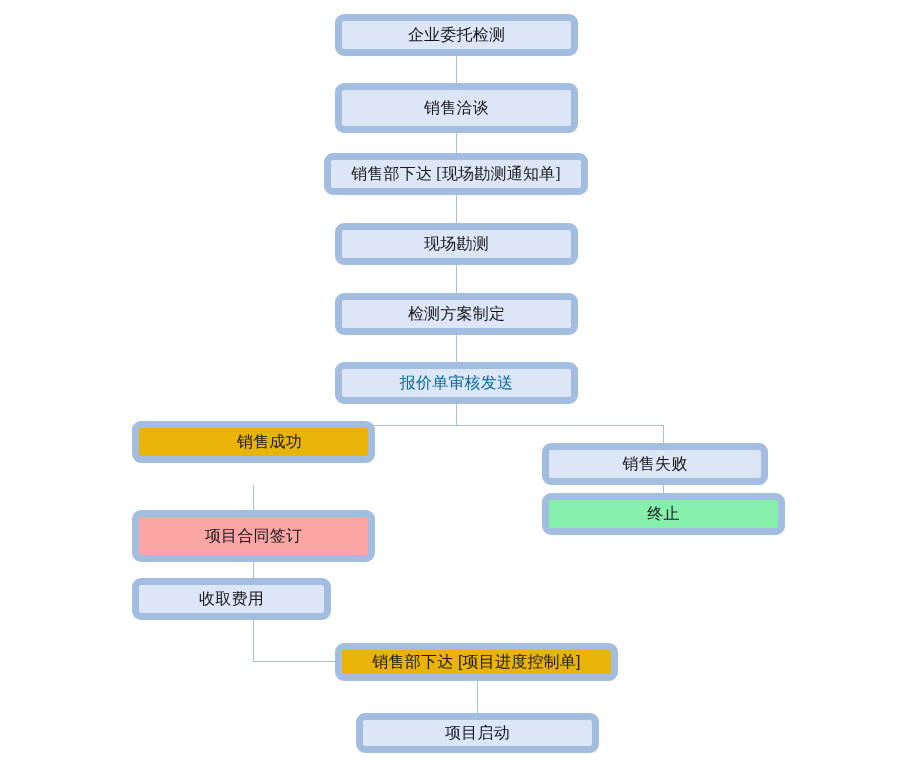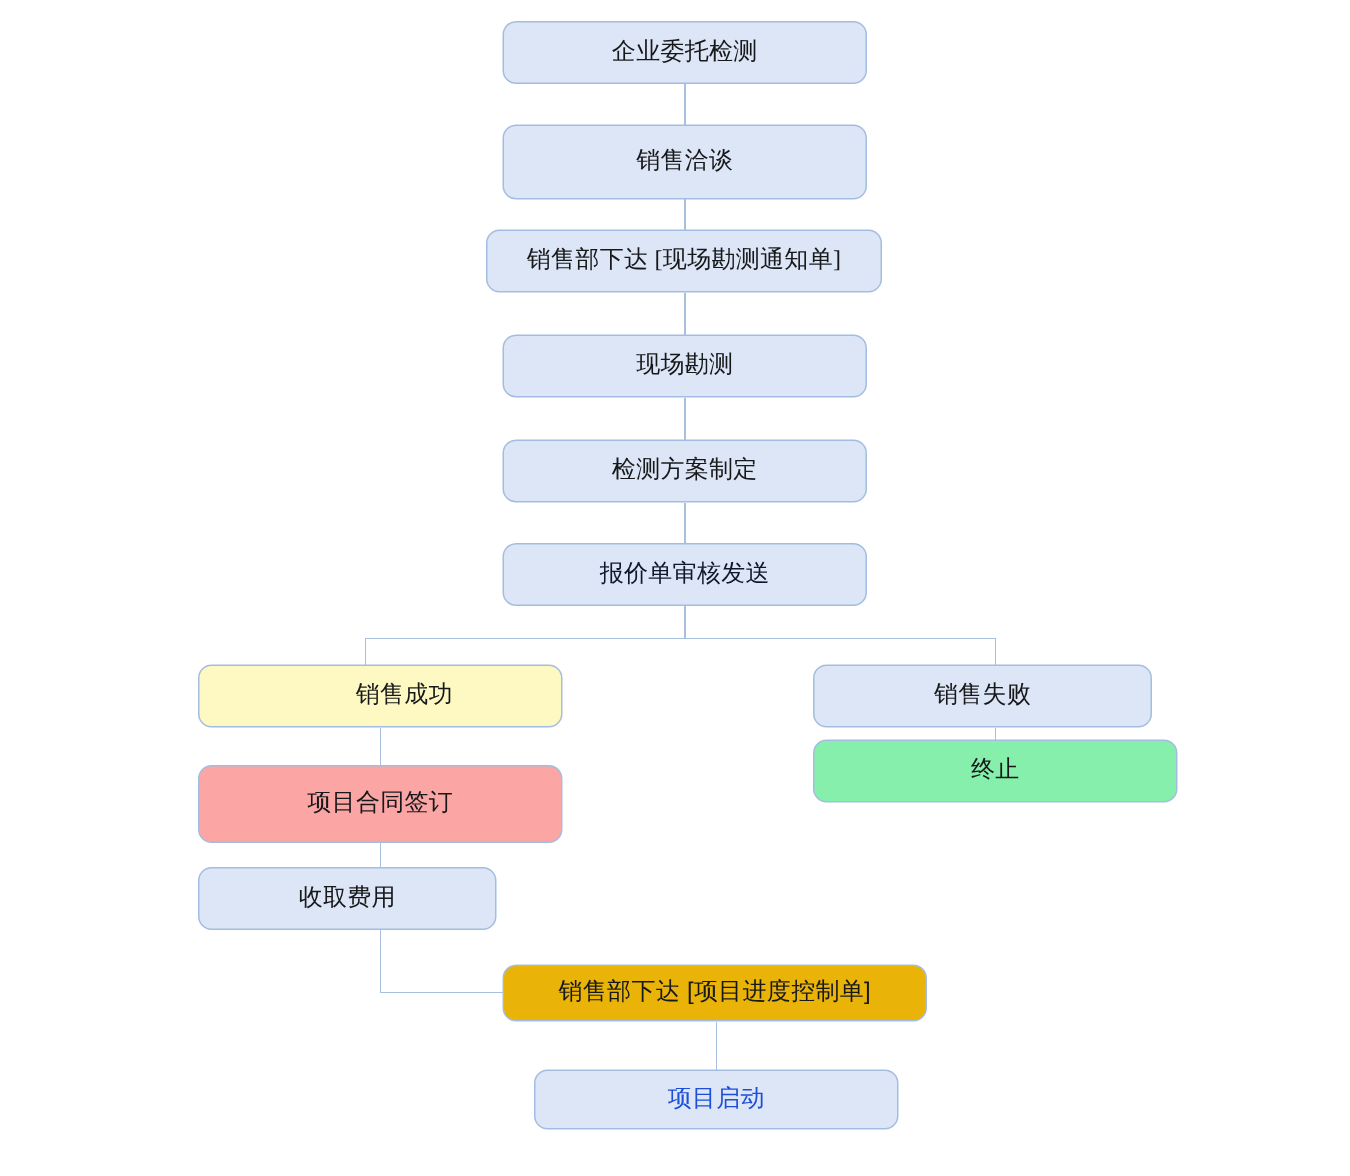--- a/index.html
+++ b/index.html
@@ -23,21 +23,21 @@
     left: 0;
     top: 0;
     width: 900px;
     height: 784px;
     pointer-events: none;
   }
   .node {
     position: absolute;
     box-sizing: border-box;
     background: #dce6f6;
-    border: 1px solid #a16207;
+    border: 7px solid #a16207;
     border-radius: 9px;
     display: flex;
     align-items: center;
     justify-content: center;
     color: #17181a;
     font-size: 16px;
     line-height: 1.2;
     letter-spacing: 0.2px;
     white-space: nowrap;
     text-align: center;
@@ -73,38 +73,38 @@
       </div>
       <div class="node" style="left: 324px; top: 153px; width: 264px; height: 42px; background: rgb(220, 230, 246); border-color: rgb(163, 189, 224); color: rgb(23, 24, 26); font-family: Liberation Serif, serif;">
         <span class="node-label">销售部下达 [现场勘测通知单]</span>
       </div>
       <div class="node" style="left: 335px; top: 223px; width: 243px; height: 42px; background: rgb(220, 230, 246); border-color: rgb(163, 189, 224); color: rgb(23, 24, 26);">
         <span class="node-label">现场勘测</span>
       </div>
       <div class="node" style="left: 335px; top: 293px; width: 243px; height: 42px; background: rgb(220, 230, 246); border-color: rgb(163, 189, 224); color: rgb(23, 24, 26); align-items: center;">
         <span class="node-label">检测方案制定</span>
       </div>
-      <div class="node" style="left: 335px; top: 362px; width: 243px; height: 42px; background: rgb(220, 230, 246); border-color: rgb(163, 189, 224); color: #0f172a;">
+      <div class="node" style="left: 335px; top: 362px; width: 243px; height: 42px; background: rgb(220, 230, 246); border-color: rgb(163, 189, 224); color: #0369a1;">
         <span class="node-label">报价单审核发送</span>
       </div>
-      <div class="node" style="left: 132px; top: 443px; width: 243px; height: 42px; background: #fef9c3; border-color: rgb(163, 189, 224); color: rgb(23, 24, 26); padding-left: 32px;">
+      <div class="node" style="left: 132px; top: 421px; width: 243px; height: 42px; background: #eab308; border-color: rgb(163, 189, 224); color: rgb(23, 24, 26); padding-left: 32px;">
         <span class="node-label">销售成功</span>
       </div>
       <div class="node" style="left: 542px; top: 443px; width: 226px; height: 42px; background: rgb(220, 230, 246); border-color: rgb(163, 189, 224); color: rgb(23, 24, 26);">
         <span class="node-label">销售失败</span>
       </div>
       <div class="node" style="left: 132px; top: 510px; width: 243px; height: 52px; background: #fca5a5; border-color: rgb(163, 189, 224); color: rgb(23, 24, 26);">
         <span class="node-label">项目合同签订</span>
       </div>
       <div class="node" style="left: 542px; top: 493px; width: 243px; height: 42px; background: #86efac; border-color: rgb(163, 189, 224); color: rgb(23, 24, 26); font-family: Liberation Serif, serif;">
         <span class="node-label">终止</span>
       </div>
       <div class="node" style="left: 132px; top: 578px; width: 199px; height: 42px; background: rgb(220, 230, 246); border-color: rgb(163, 189, 224); color: rgb(23, 24, 26);">
         <span class="node-label">收取费用</span>
       </div>
       <div class="node" style="left: 335px; top: 643px; width: 283px; height: 38px; background: #eab308; border-color: rgb(163, 189, 224); color: rgb(23, 24, 26);">
         <span class="node-label">销售部下达 [项目进度控制单]</span>
       </div>
-      <div class="node" style="left: 356px; top: 713px; width: 243px; height: 40px; background: rgb(220, 230, 246); border-color: rgb(163, 189, 224); color: #1d4ed8;">
+      <div class="node" style="left: 356px; top: 713px; width: 243px; height: 40px; background: rgb(220, 230, 246); border-color: rgb(163, 189, 224); color: #0f172a;">
         <span class="node-label">项目启动</span>
       </div>
     </div>
 </div>
 
 </body></html>

